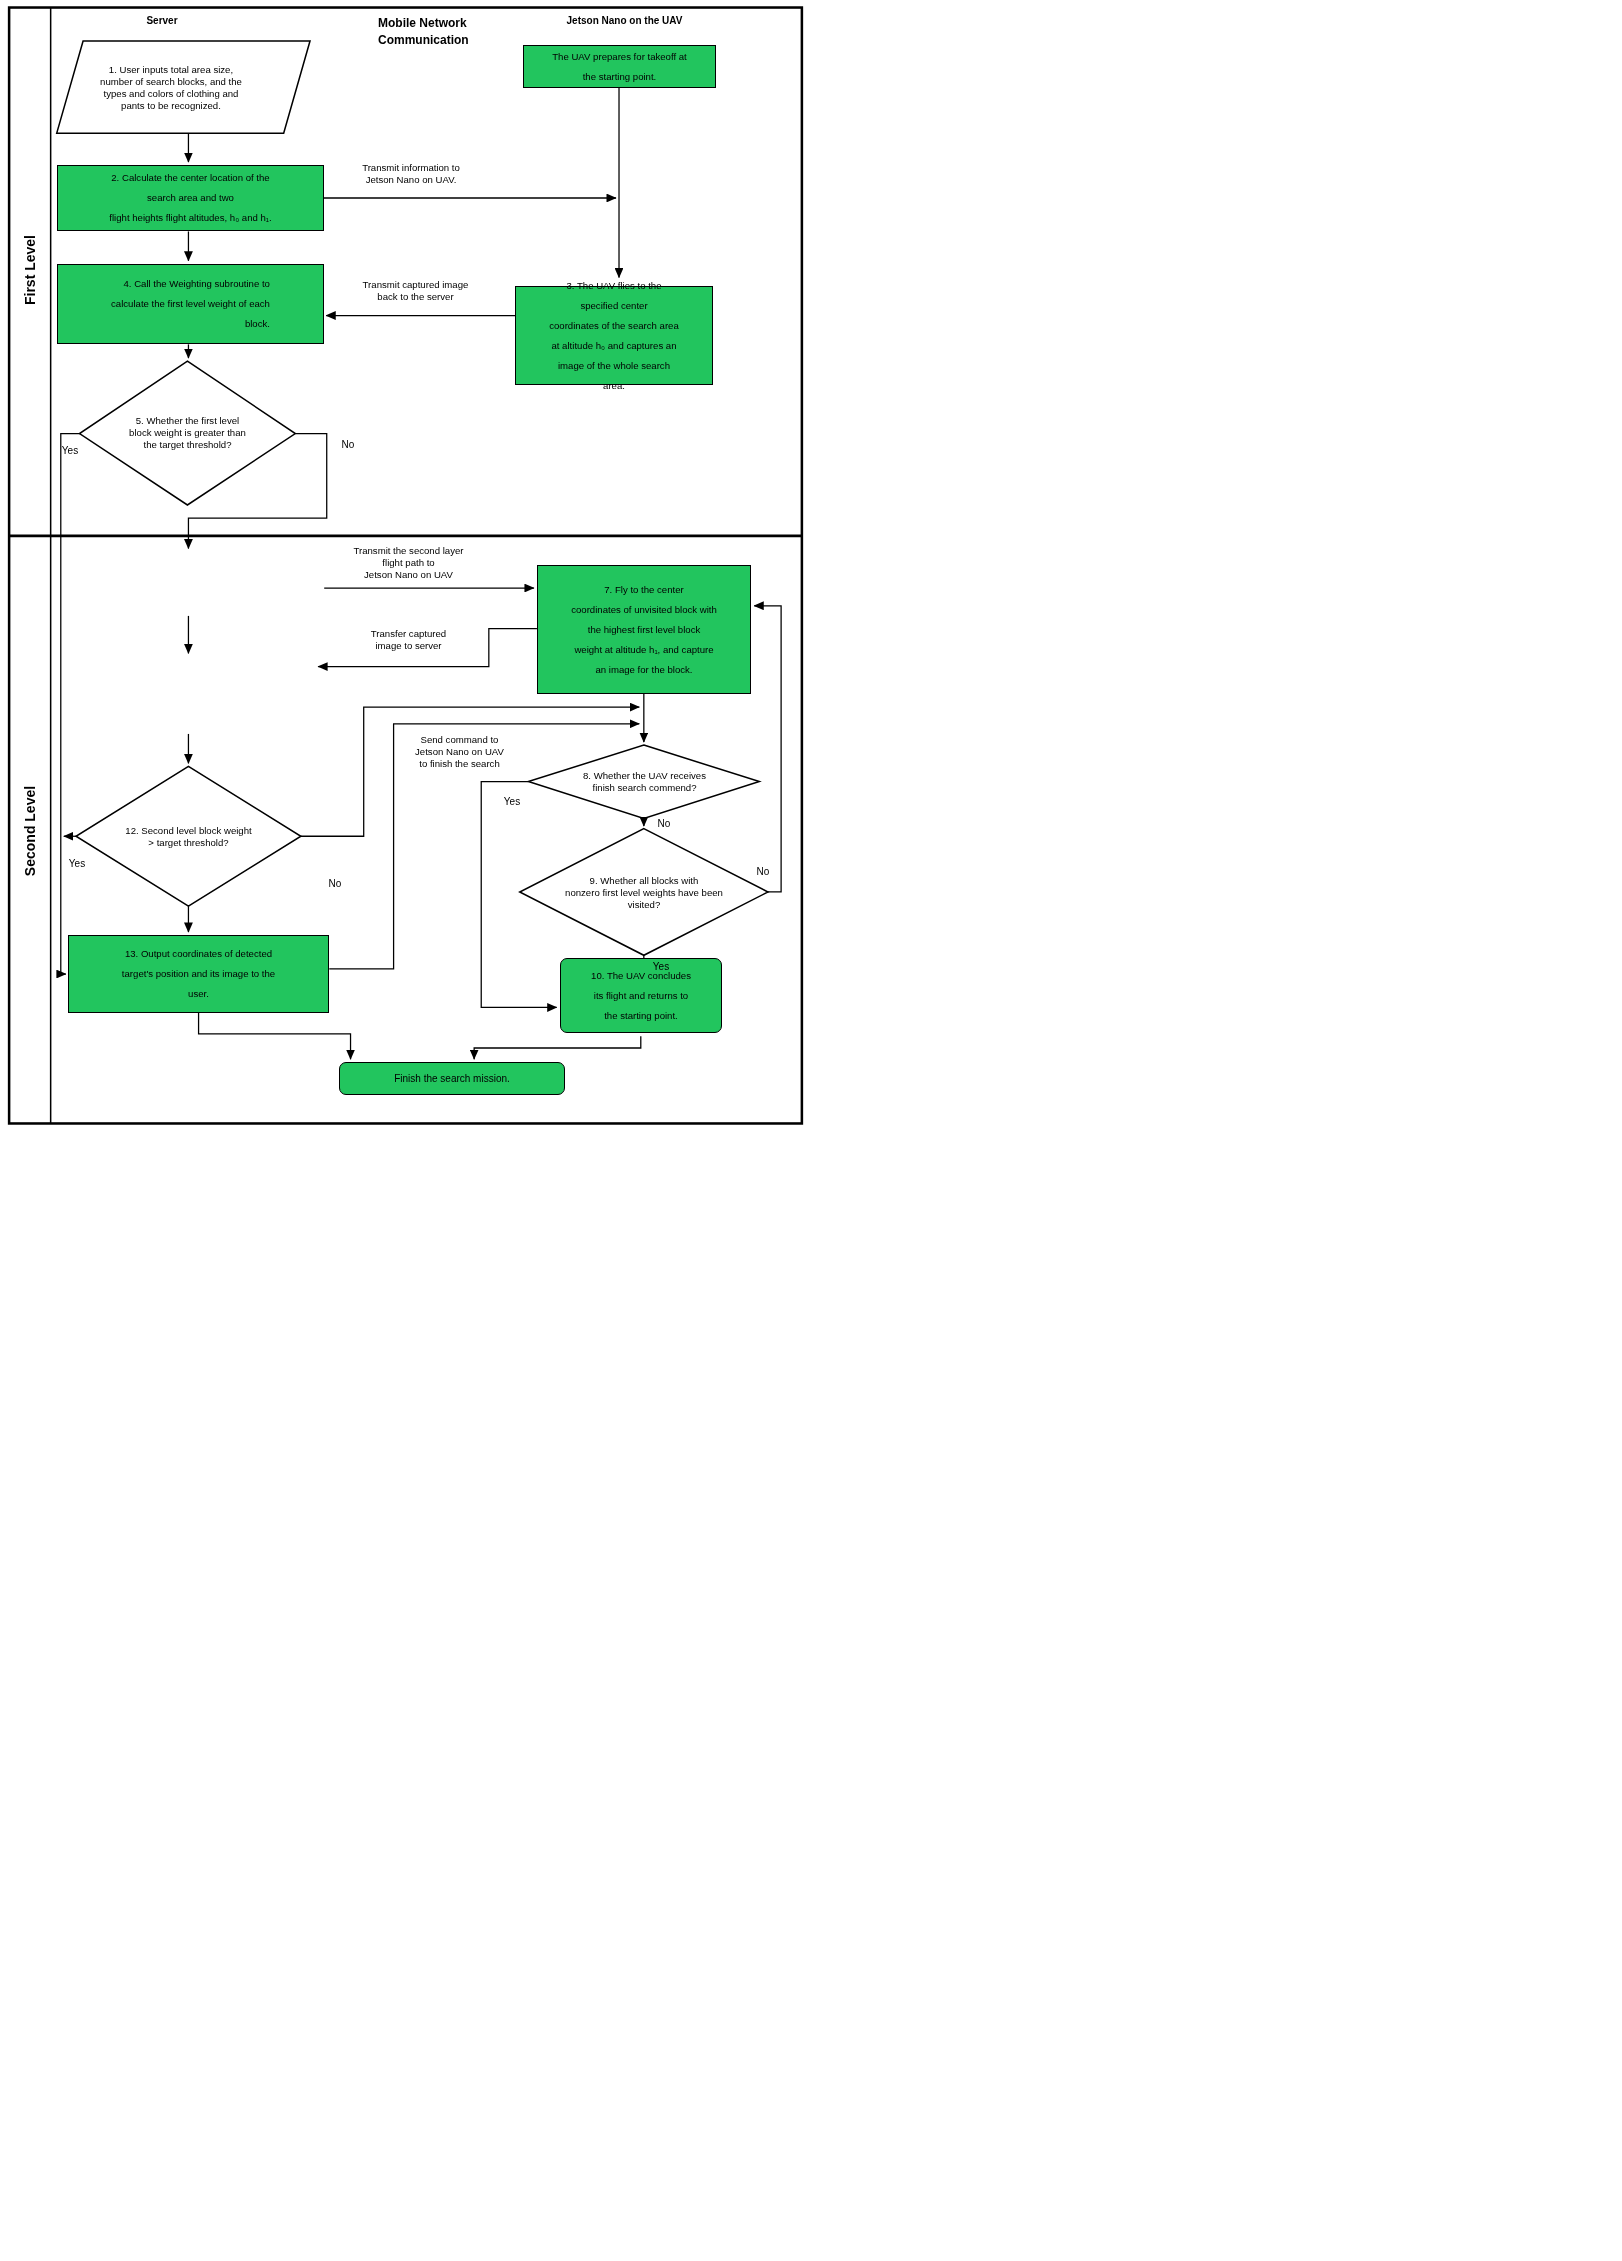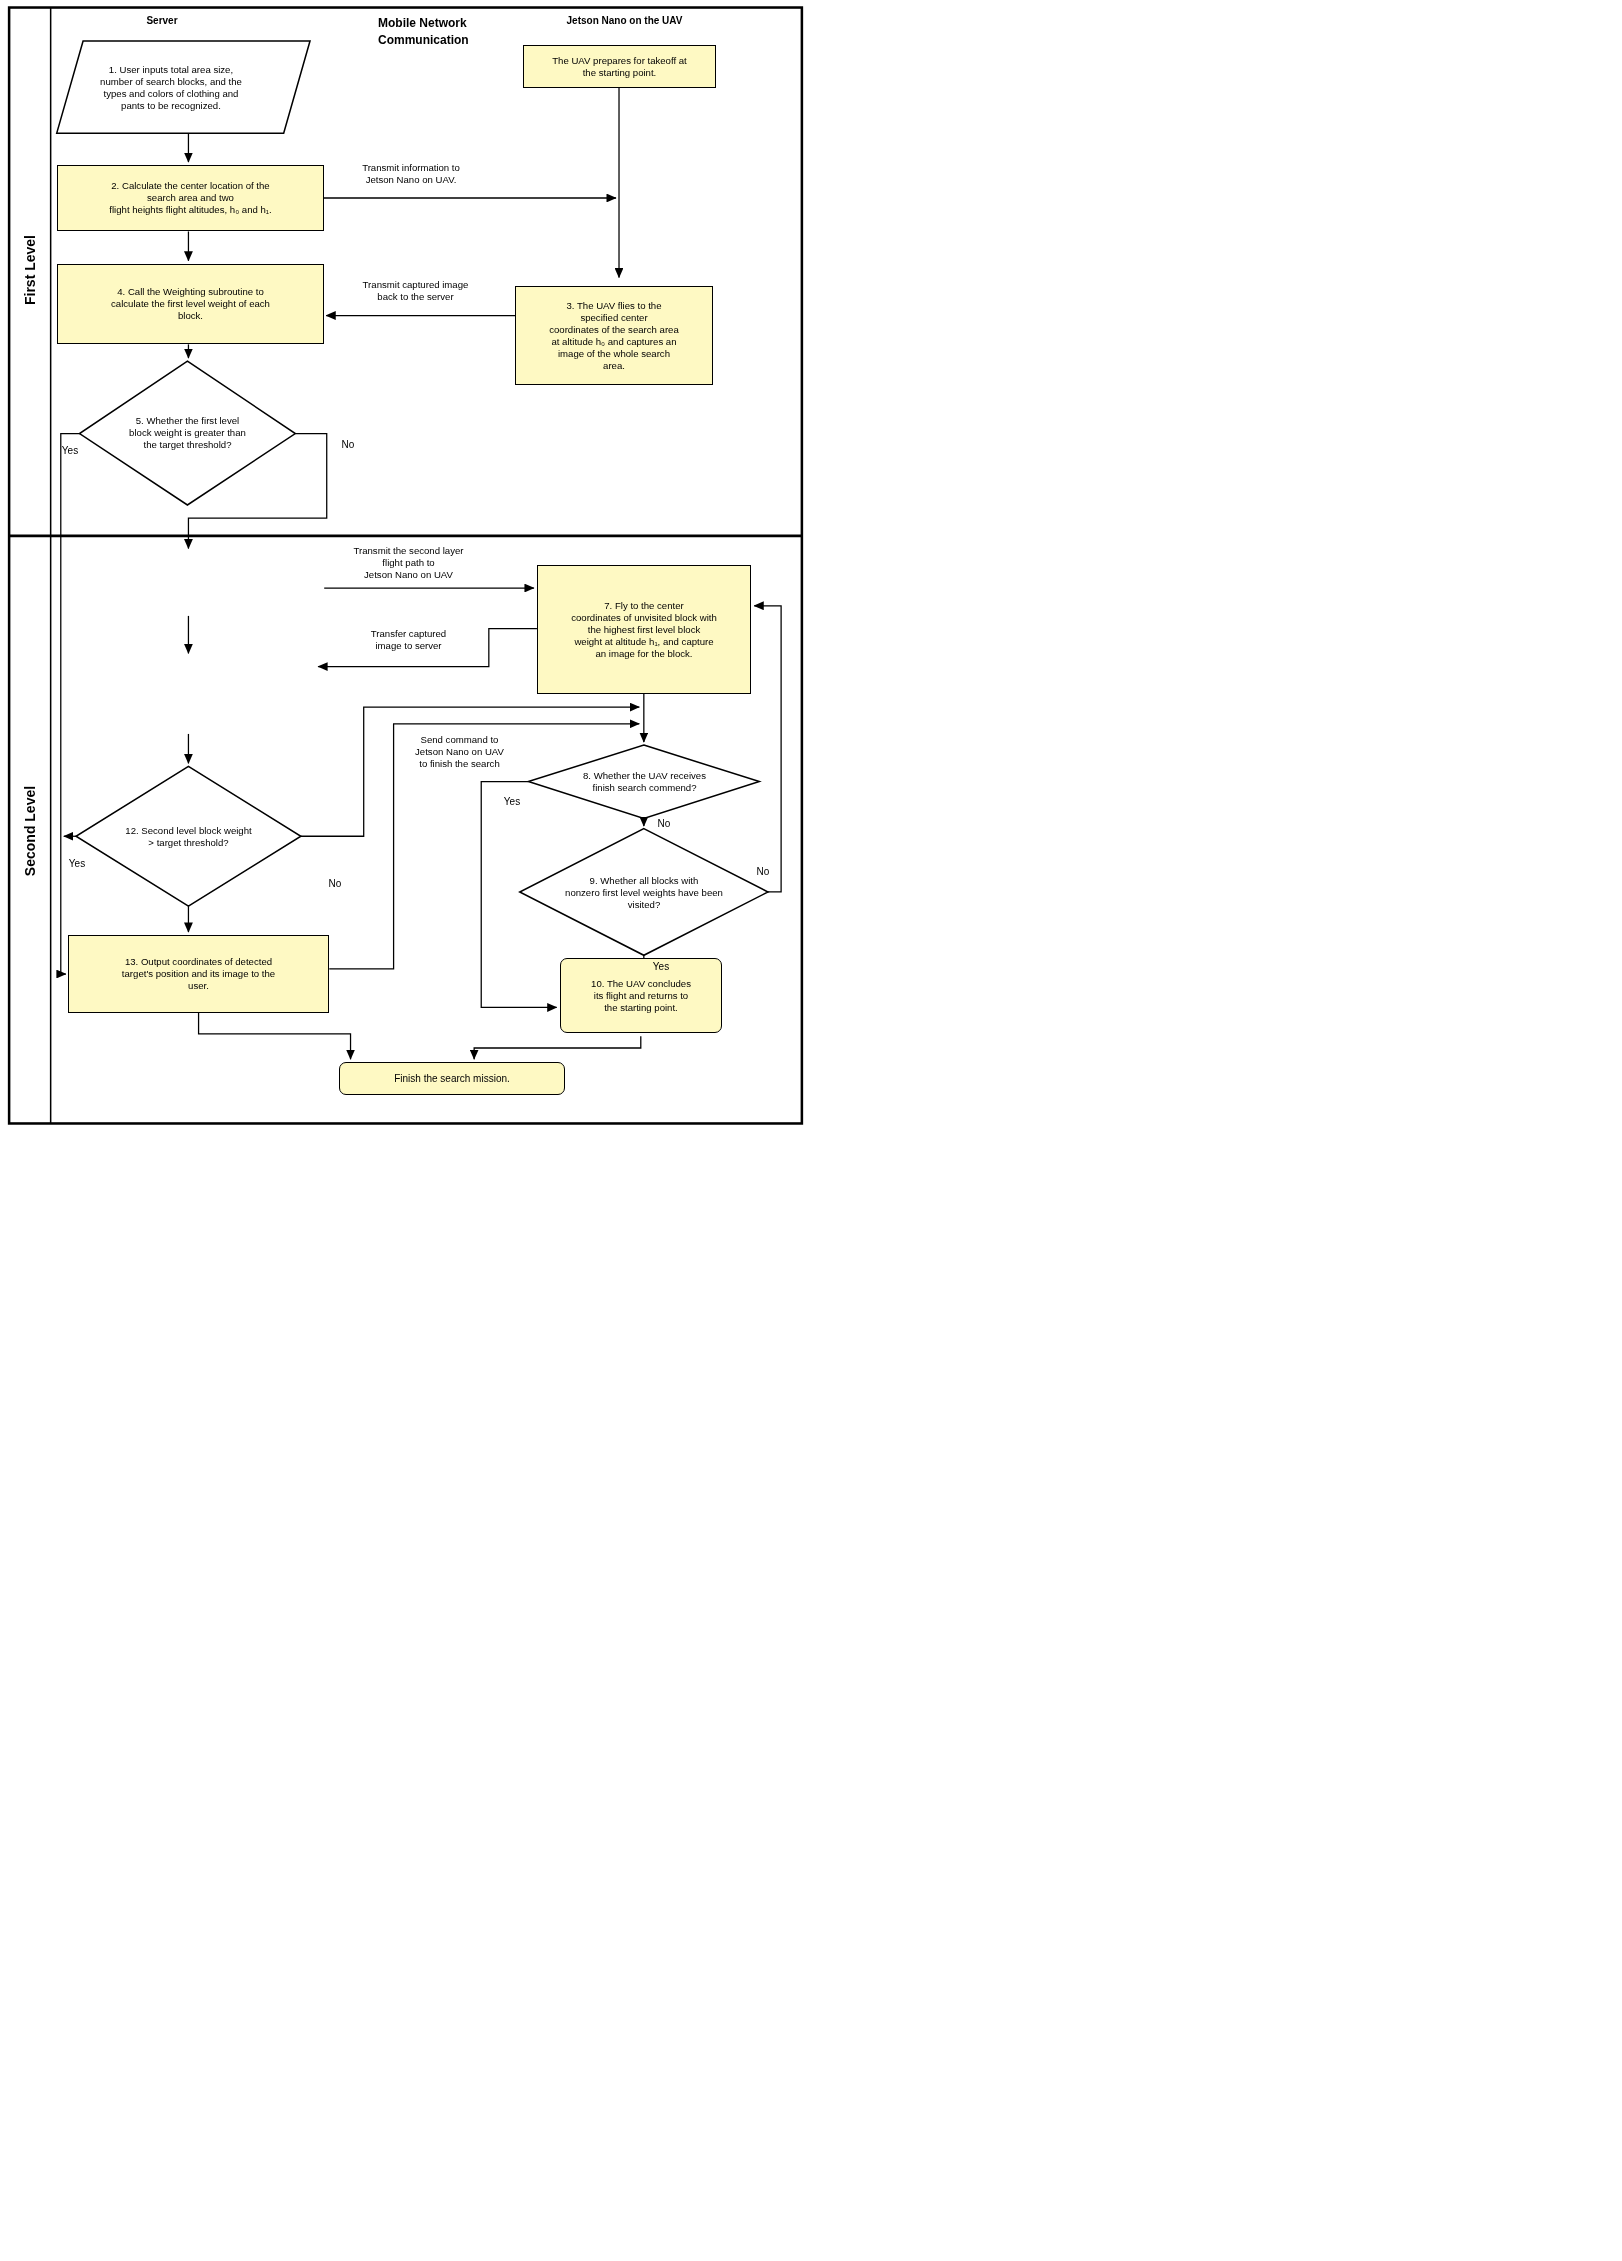--- a/index.html
+++ b/index.html
@@ -3,32 +3,32 @@
 <meta charset="utf-8">
 <style>
   html,body{margin:0;padding:0;background:#ffffff;}
   #canvas{
     position:relative;width:811px;height:1131px;background:#ffffff;
     font-family:"Liberation Sans",sans-serif;color:#000;overflow:hidden;
   }
   #wires{position:absolute;left:0;top:0;width:811px;height:1131px;}
   .txt{position:absolute;display:flex;align-items:center;justify-content:center;
        text-align:center;white-space:pre-line;box-sizing:border-box;}
-  .node{background:#fef9c3;border:1.5px solid #000;font-size:9.6px;line-height:12px;}
+  .node{background:#22c55e;border:1.5px solid #000;font-size:9.6px;line-height:20px;}
   .ghost{font-size:9.6px;line-height:12px;}      
   .elabel{font-size:9.6px;line-height:12px;}
   .yn{font-size:10px;}
   .colhead{font-weight:bold;font-size:10px;}
   .lane{position:absolute;transform:translate(-50%,-50%) rotate(-90deg);
         font-weight:bold;font-size:14px;white-space:nowrap;}
   .round{border-radius:7px;}
 
   
   #n2      {left:57px;top:165px;width:267px;height:66px;}
-  #n4      {left:57px;top:264px;width:267px;height:80px;}
+  #n4      {left:57px;top:264px;width:267px;height:80px;text-align:right;}
   #nprep   {left:523px;top:45px;width:193px;height:43px;}
   #n3      {left:515px;top:280px;width:198px;height:99px;margin-top:6px;}
   #n6      {left:57px;top:551px;width:268px;height:64px;}
   #n11     {left:65px;top:656px;width:250px;height:78px;}
   #n13     {left:68px;top:935px;width:261px;height:78px;}
   #n7      {left:537px;top:565px;width:214px;height:129px;}
   #n10     {left:560px;top:958px;width:162px;height:75px;}
   #nfinish {left:293px;top:1062px;width:226px;height:33px;font-size:10px;margin-left:46px;}
 
   

